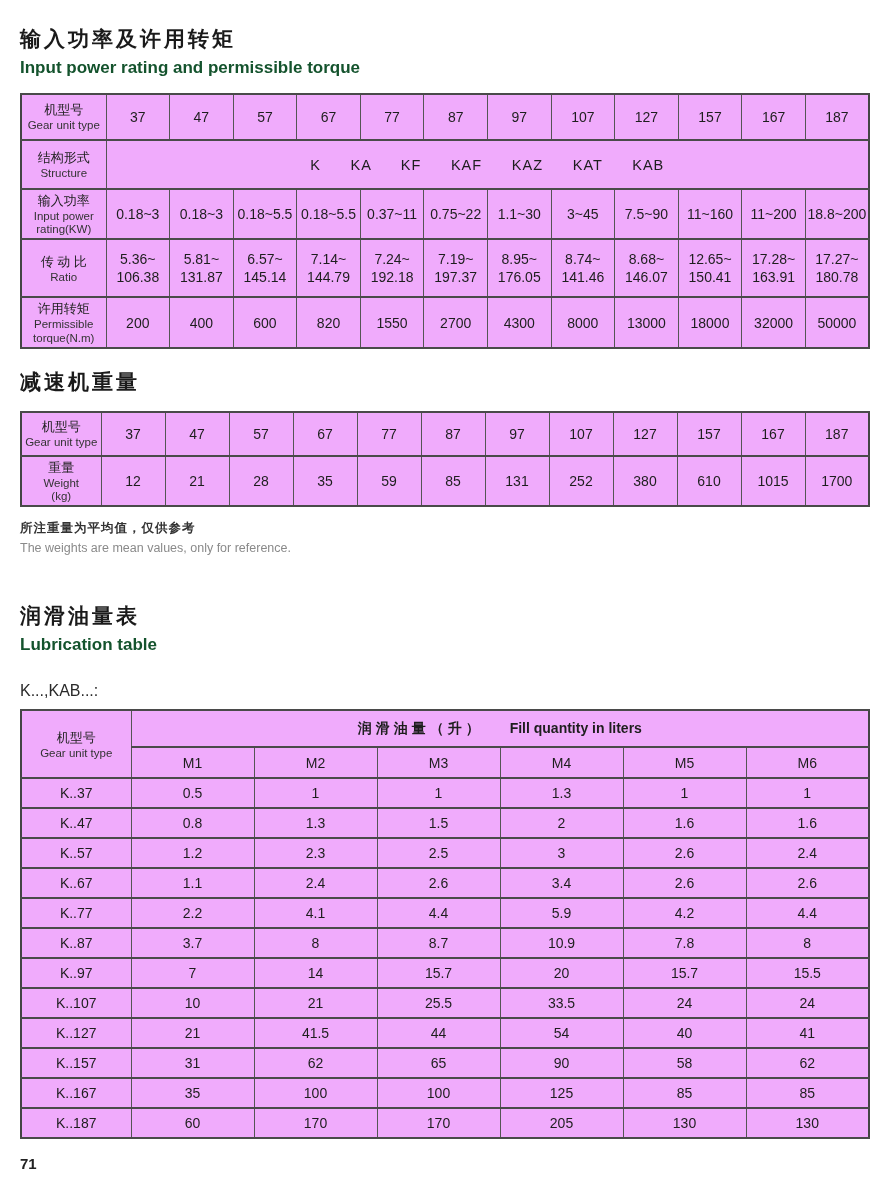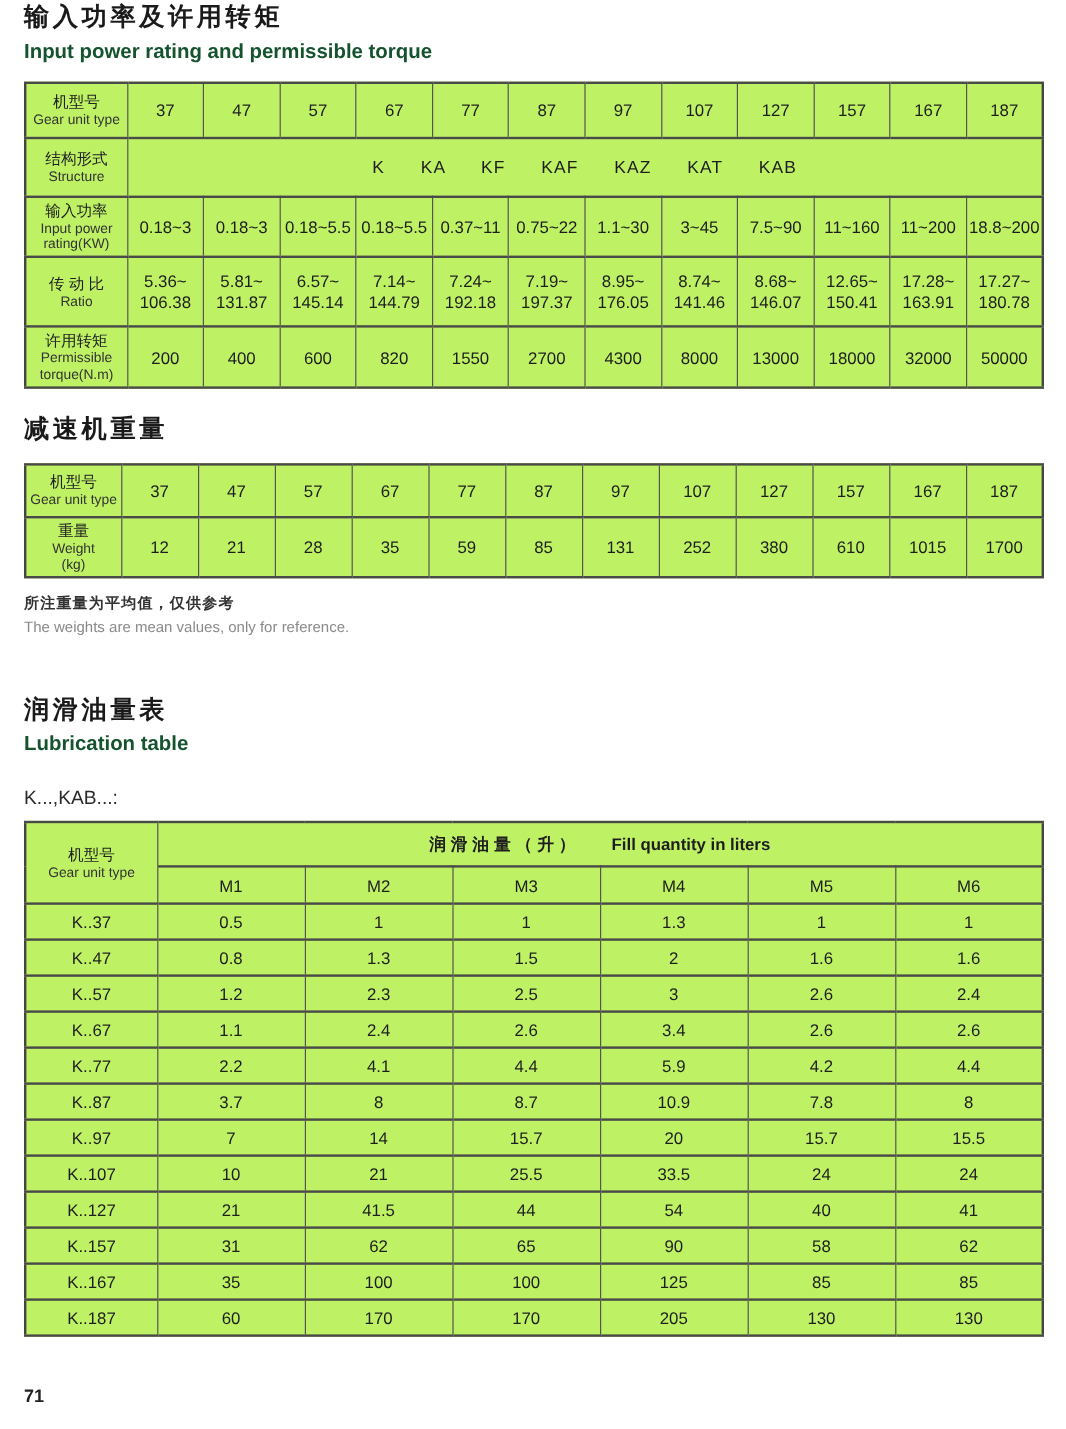--- a/index.html
+++ b/index.html
@@ -17,29 +17,29 @@
     font-weight: bold;
     letter-spacing: 3px;
     color: #1a1a1a;
   }
   .title-en {
     font-size: 17px;
     font-weight: bold;
     color: #14532d;
     margin-top: 5px;
   }
-  .sec1-title { }
+  .sec1-title { padding-top: 25px; }
   .sec2-title { padding-top: 19px; }
   .sec3-title { padding-top: 47px; }
 
   table {
     border-collapse: collapse;
     table-layout: fixed;
     width: 848px;
-    background: #bef264;
+    background: #f0abfc;
   }
   .spec-table { margin-top: 15px; }
   td, th {
     border: 1px solid #555;
     border-top: 2px solid #4a4a4a;
     border-bottom: 2px solid #4a4a4a;
     text-align: center;
     vertical-align: middle;
     font-weight: normal;
     padding: 2px 1px;

